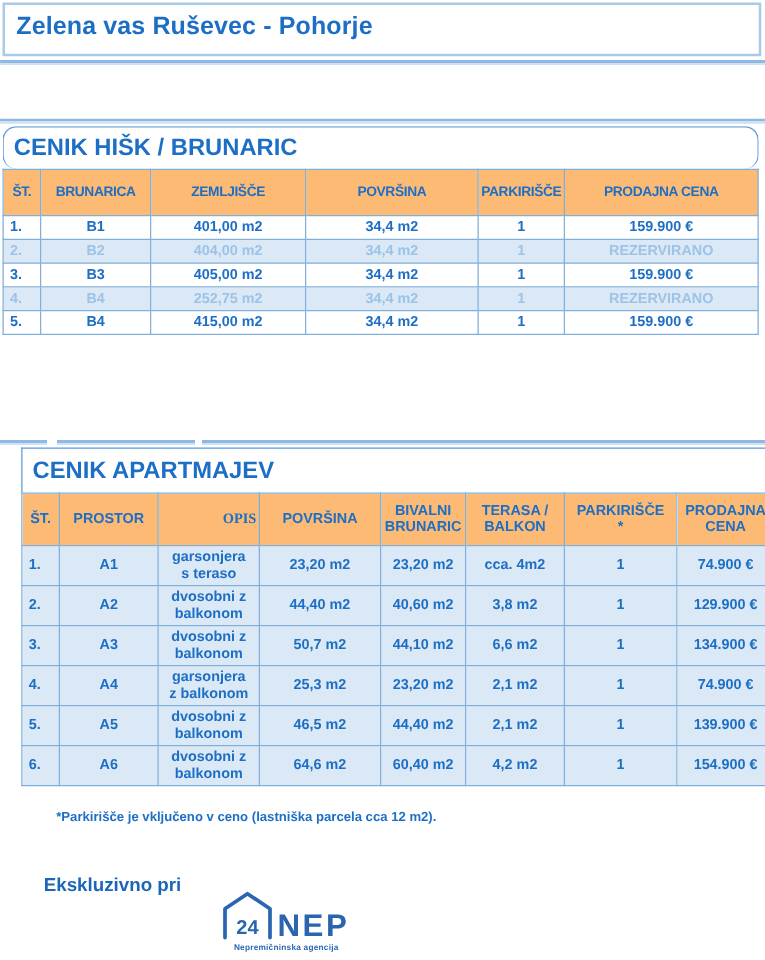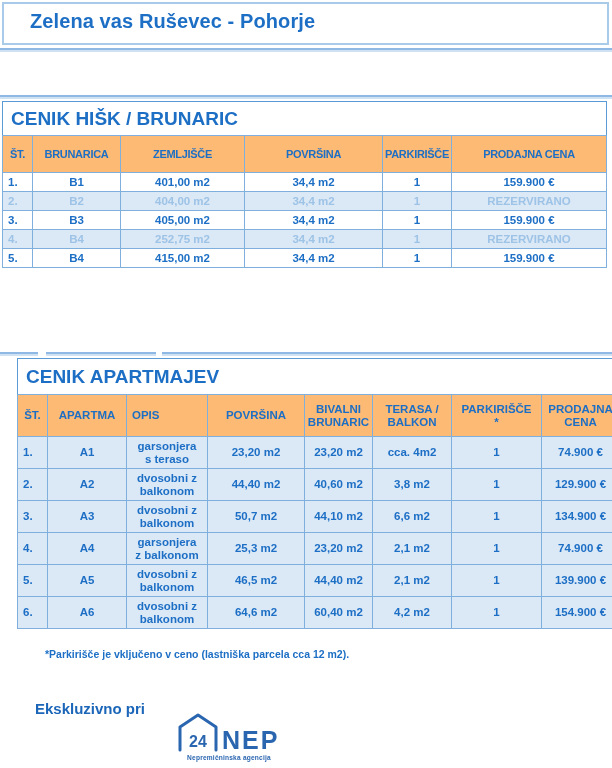--- a/index.html
+++ b/index.html
@@ -5,21 +5,21 @@
   html,body { margin:0; padding:0; background:#ffffff; }
   .page {
     position:relative; width:612px; height:768px; background:#ffffff;
     font-family:"Liberation Sans","DejaVu Sans",sans-serif;
     font-weight:bold; color:#1d6fc5; overflow:hidden;
   }
   
   .title-box {
     position:absolute; left:2px; top:2px; width:607px; height:43px;
     border:2px solid #a8cbea; box-sizing:border-box; background:#fff;
-    display:flex; align-items:center; padding-left:26px; padding-bottom:4px;
+    display:flex; align-items:center; padding-left:9px; padding-bottom:4px;
   }
   .title-box h1 { margin:0; font-size:20px; color:#1d6fc5; letter-spacing:0.1px; }
   
   .hr {
     position:absolute; left:0; width:612px; height:4px;
     background:linear-gradient(to bottom, #8fb9e4 0 55%, #cfe2f3 55% 100%);
   }
   #hr1 { top:48px; }
   #hr2 { top:95px; }
   #hr3 { top:352px;
@@ -30,42 +30,42 @@
   }
   
   .tbl { position:absolute; left:2px; }
   #table1 { top:101px; width:605px; }
   #table2 { top:358px; width:603px;margin-left:15px; }
   .tbl-title {
     border:1px solid #5b9bd5; border-bottom:none; background:#fff;
     font-size:19px; color:#1d6fc5; padding-left:8px;
     display:flex; align-items:center; box-sizing:border-box;
   }
-  #table1 .tbl-title { height:34px; }
+  #table1 .tbl-title { height:34px;border-radius:11px; }
   #table2 .tbl-title { height:36px; }
   table {
     width:100%; border-collapse:collapse; table-layout:fixed;
     border:1px solid #5b9bd5;
   }
   th, td {
     border:1px solid #7fafdc; text-align:center; vertical-align:middle;
     padding:0 2px; overflow:hidden; white-space:pre-line;
   }
   thead tr { background:#fdba74; }
   th { font-size:11.5px; line-height:13px; color:#1d6fc5; }
   #table1 th { font-size:11px; letter-spacing:-0.3px; }
   td { font-size:11.5px; line-height:13px; color:#1d6fc5; }
   #table1 thead tr { height:37px; }
   #table1 tbody tr { height:19px; }
   #table2 thead tr { height:42px; }
   #table2 tbody tr { height:32px; background:#dbe8f6; }
   #table1 tbody tr.reserved { background:#dbe8f6; }
   #table1 tbody tr.reserved td { color:#9dc3e6; }
   td.first, #table1 td.first { text-align:left; padding-left:5px; }
-  #table2 th.opis-h { text-align:left; padding-left:5px; }
+  #table2 th.opis-h { text-align:right; padding-left:5px;font-family:Liberation Serif, serif; }
   
   .footnote {
     position:absolute; left:45px; top:648px; margin:0;
     font-size:10.5px; color:#1d6fc5;
   }
   .exclusive {
     position:absolute; left:35px; top:700px; margin:0;
     font-size:15px; color:#1b66b8;
   }
   .logo { position:absolute; left:168px; top:706px; width:130px; height:58px; }
@@ -163,21 +163,21 @@
           <col style="width:81px">
         <col style="width:97px">
           <col style="width:68px">
           <col style="width:79px">
         <col style="width:90px">
           <col>
       </colgroup>
       <thead>
           <tr>
             <th>ŠT.</th>
-            <th>APARTMA</th>
+            <th>PROSTOR</th>
             <th class="opis-h">OPIS</th>
             <th>POVRŠINA</th>
             <th>BIVALNI
 BRUNARIC</th>
             <th>TERASA /
 BALKON</th>
             <th>PARKIRIŠČE
 *</th>
             <th>PRODAJNA
 CENA</th>

